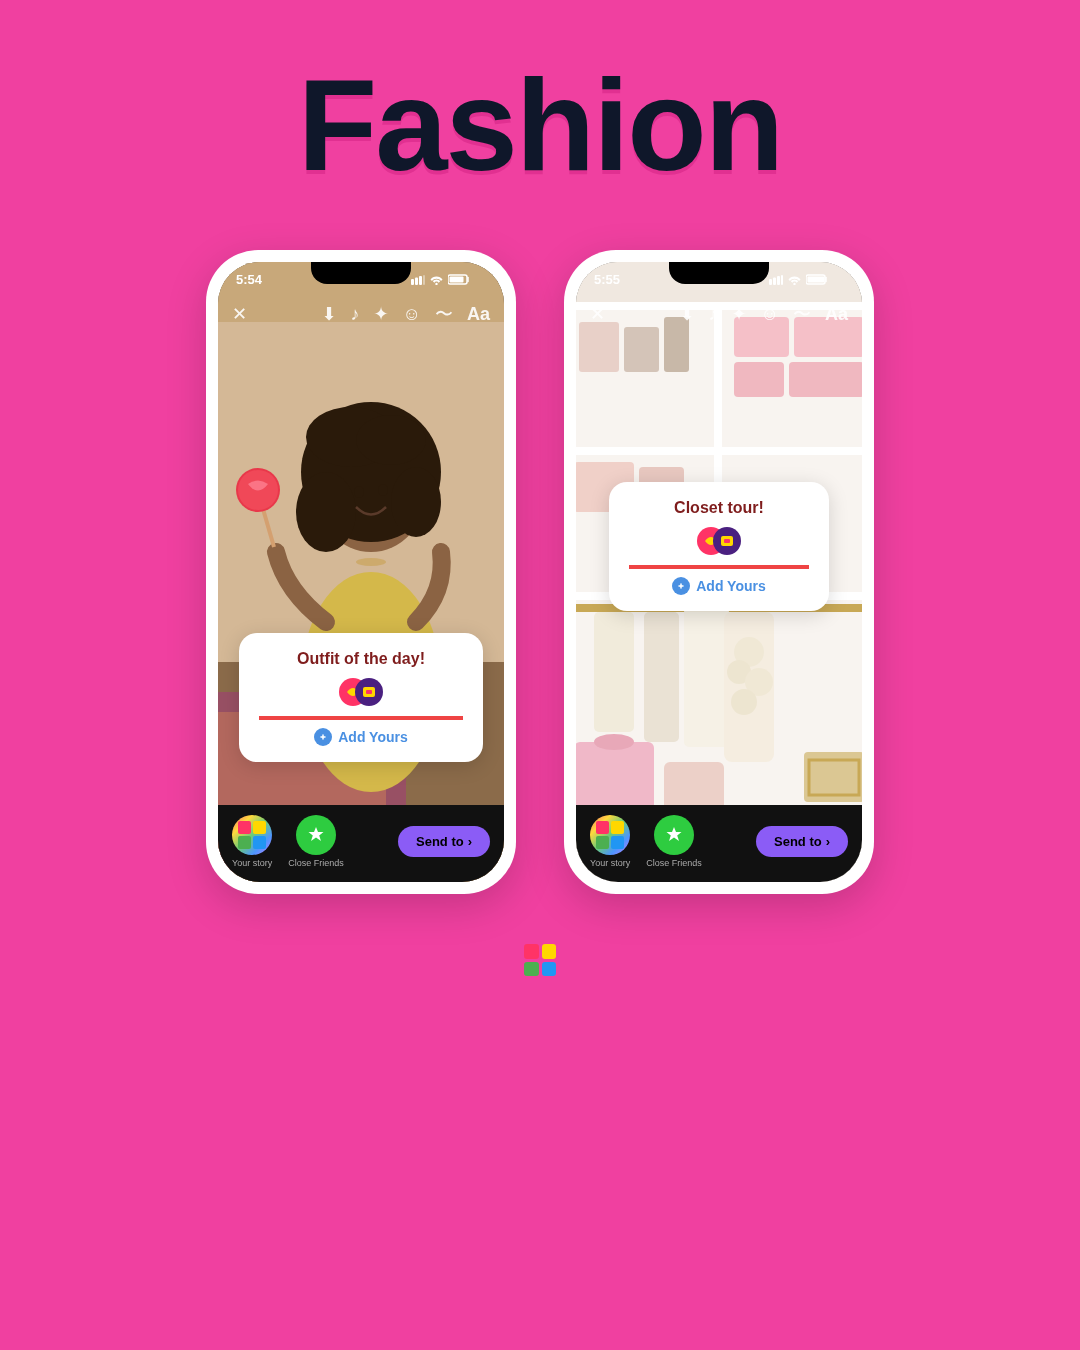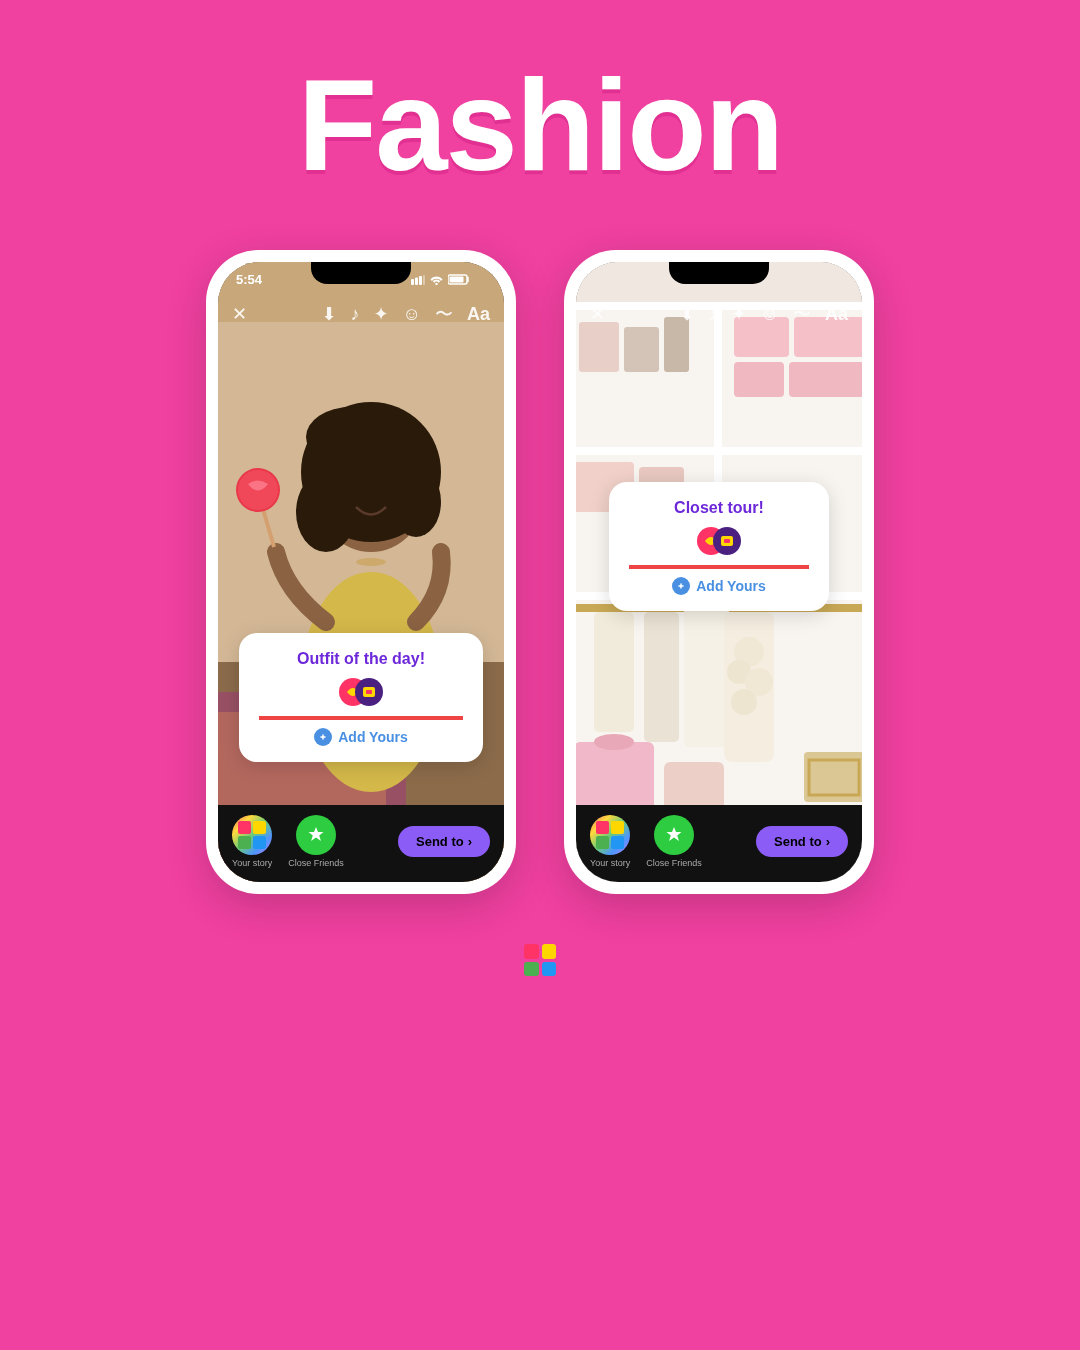--- a/index.html
+++ b/index.html
@@ -16,21 +16,21 @@
     }
 
     .title-section {
       margin-top: 60px;
       text-align: center;
     }
 
     .main-title {
       font-size: 130px;
       font-weight: 900;
-      color: #ffffff;
+      color: #0f172a;
       letter-spacing: -2px;
       text-shadow: 0 4px 0 rgba(180,0,100,0.25);
       line-height: 1;
     }
 
     .phones-row {
       display: flex;
       flex-direction: row;
       gap: 48px;
       margin-top: 60px;
@@ -148,21 +148,21 @@
     }
 
     .phone2 .sticker-card {
       top: 220px;
       width: 220px;
     }
 
     .sticker-title {
       font-size: 16px;
       font-weight: 700;
-      color: #6d28d9;
+      color: #7f1d1d;
       margin-bottom: 8px;
       line-height: 1.3;
     }
 
     .sticker-emoji-row {
       display: flex;
       justify-content: center;
       gap: 4px;
       margin-bottom: 10px;
       font-size: 22px;
@@ -506,20 +506,41 @@
           <circle cx="185" cy="390" r="15" fill="#f0e8d5"></circle>
           <circle cx="175" cy="410" r="12" fill="#ede5d0"></circle>
           <circle cx="195" cy="420" r="14" fill="#f0e8d5"></circle>
           <circle cx="180" cy="440" r="13" fill="#ede5d0"></circle>
 
           <rect x="240" y="490" width="60" height="50" rx="4" fill="#c8a855" opacity="0.6"></rect>
           <rect x="245" y="498" width="50" height="35" fill="none" stroke="#c8a855" stroke-width="3"></rect>
         </svg>
       </div>
 
+      <div class="status-bar">
+        <span class="status-time">5:55</span>
+        <div class="status-icons">
+          <svg width="14" height="10" viewBox="0 0 14 10">
+              <rect x="0" y="4" width="3" height="6" rx="1" fill="white"></rect>
+              <rect x="4" y="2.5" width="3" height="7.5" rx="1" fill="white"></rect>
+              <rect x="8" y="1" width="3" height="9" rx="1" fill="white"></rect>
+              <rect x="12" y="0" width="2" height="10" rx="1" fill="white"></rect>
+            </svg>
+          <svg width="15" height="11" viewBox="0 0 15 11">
+              <path d="M7.5 2.5 C10 2.5 12.2 3.7 13.5 5.5 L12 7C11 5.6 9.4 4.7 7.5 4.7 C5.6 4.7 4 5.6 3 7 L1.5 5.5C2.8 3.7 5 2.5 7.5 2.5Z" fill="white"></path>
+              <path d="M7.5 5.5 C9 5.5 10.3 6.2 11.2 7.3 L9.7 8.8C9.1 8 8.4 7.5 7.5 7.5 C6.6 7.5 5.9 8 5.3 8.8 L3.8 7.3C4.7 6.2 6 5.5 7.5 5.5Z" fill="white"></path>
+              <circle cx="7.5" cy="10" r="1.2" fill="white"></circle>
+            </svg>
+          <svg width="22" height="11" viewBox="0 0 22 11">
+              <rect x="0" y="1" width="19" height="9" rx="2" stroke="white" stroke-width="1.5" fill="none"></rect>
+              <rect x="1.5" y="2.5" width="17" height="6" rx="1" fill="white"></rect>
+              <path d="M20 3.5 V7.5" stroke="white" stroke-width="1.5" stroke-linecap="round"></path>
+            </svg>
+        </div>
+      </div>
 
       <div class="story-toolbar">
         <span class="toolbar-icon">✕</span>
         <div class="toolbar-icons">
           <span class="toolbar-icon">⬇</span>
           <span class="toolbar-icon">♪</span>
           <span class="toolbar-icon">✦</span>
           <span class="toolbar-icon">☺</span>
           <span class="toolbar-icon">〜</span>
           <span class="toolbar-icon" style="font-weight:700;">Aa</span>

